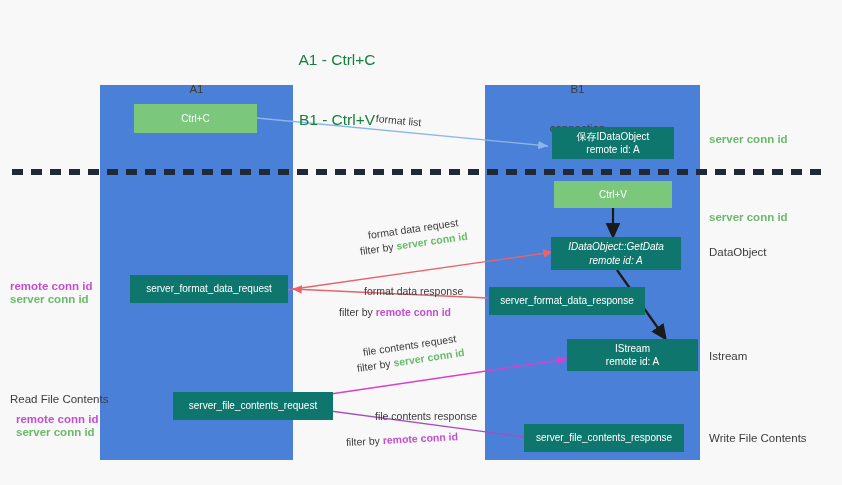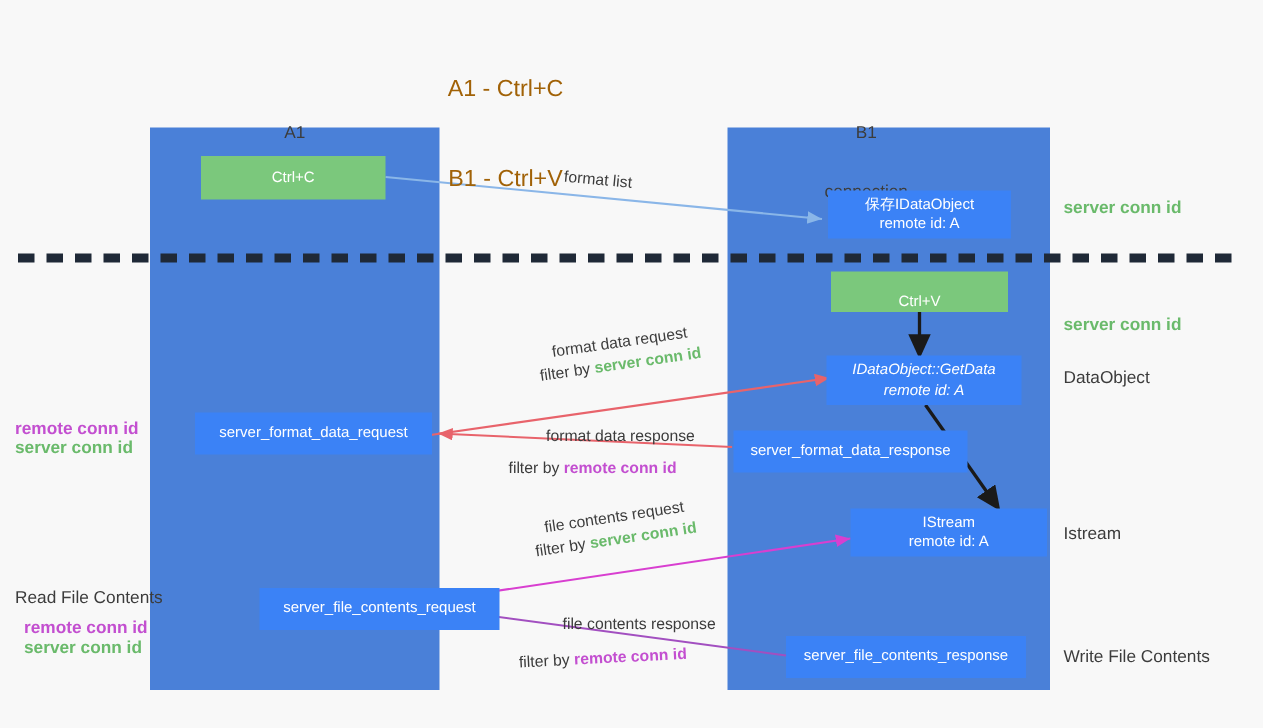--- a/index.html
+++ b/index.html
@@ -25,21 +25,21 @@
     pointer-events: none;
   }
 
   
   .title {
     position: absolute;
     left: 0; top: 10px;
     width: 674px;
     text-align: center;
     font-size: 15.5px;
-    color: #a16207;
+    color: #15803d;
     line-height: 20px;
     white-space: pre;
   }
 
   
   .col-header {
     position: absolute;
     text-align: center;
     font-size: 11.5px;
     color: #3c3c3c;
@@ -61,21 +61,21 @@
     flex-direction: column;
     align-items: center;
     justify-content: center;
     color: #ffffff;
     font-size: 10px;
     line-height: 13.5px;
     text-align: center;
     white-space: pre;
   }
   .box-green { background: #7bc87c; }
-  .box-orange { background: #3b82f6; }
+  .box-orange { background: #0f766e; }
 
   
   .side-label {
     position: absolute;
     font-size: 11.5px;
     color: #3c3c3c;
     line-height: 14px;
     white-space: pre;
   }
   .lbl-green { color: #6aba6b; font-weight: bold; }
@@ -169,21 +169,21 @@
 
   <div class="box box-green" style="left:134px; top:104px; width:123px; height:29px;">
     <span>Ctrl+C</span>
   </div>
 
   <div class="box box-orange" style="left:552px; top:127px; width:122px; height:32px;">
     <span>保存IDataObject</span>
     <span>remote id: A</span>
   </div>
 
-  <div class="box box-green" style="left:554px; top:181px; width:118px; height:27px;justify-content:flex-end;">
+  <div class="box box-green" style="left:554px; top:181px; width:118px; height:27px;">
     <span>Ctrl+V</span>
   </div>
 
   <div class="box box-orange" style="left:551px; top:237px; width:130px; height:33px;font-style:italic;">
     <span>IDataObject::GetData</span>
     <span>remote id: A</span>
   </div>
 
   <div class="box box-orange" style="left:489px; top:287px; width:156px; height:28px;">
     <span>server_format_data_response</span>

